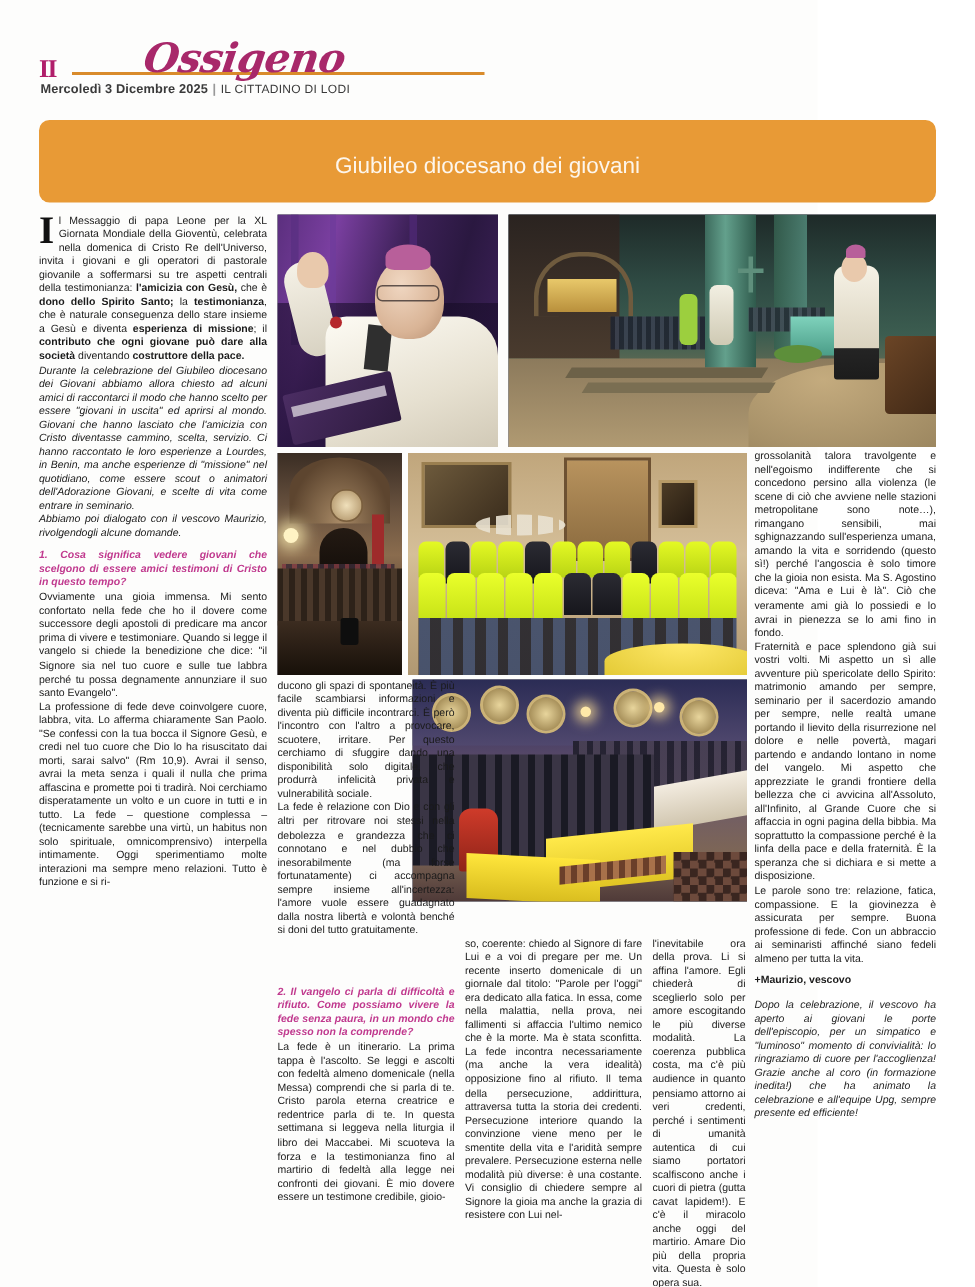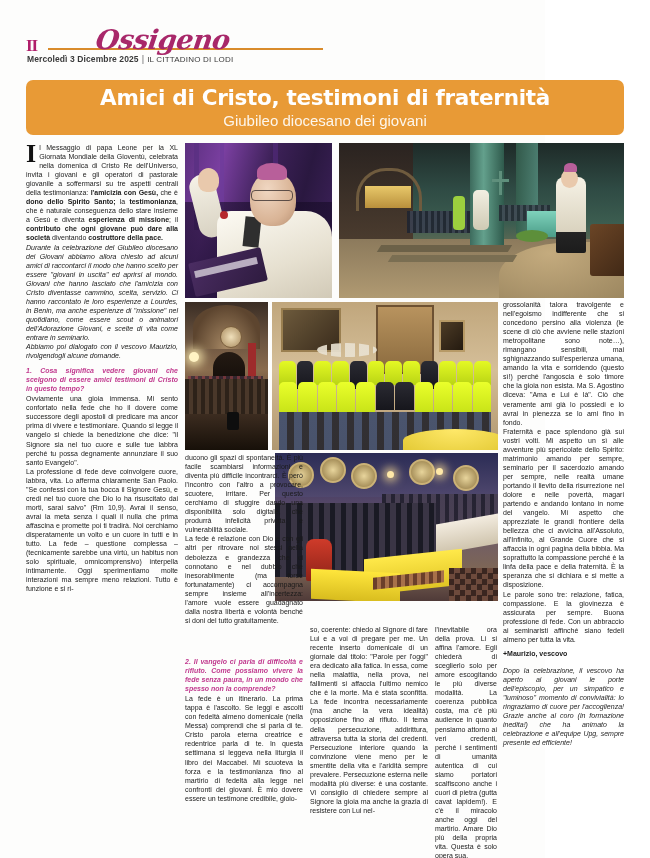--- a/index.html
+++ b/index.html
@@ -256,21 +256,20 @@
   <div class="masthead">
     <div class="mast-II">II</div>
     <div class="mast-rule"></div>
     <div class="mast-script">Ossigeno</div>
     <div class="mast-date">
       <span>Mercoledì 3 Dicembre 2025</span><span class="mast-sep">|</span><span class="mast-paper">IL CITTADINO DI LODI</span>
     </div>
   </div>
 
   <div class="banner">
-    <div class="banner-title">Amici di Cristo, testimoni di fraternità</div>
     <div class="banner-sub">Giubileo diocesano dei giovani</div>
   </div>
 
   <div class="photo ph1">
     <div class="bg"></div>
       <div class="barA"></div>
       <div class="barB"></div>
       <div class="barC"></div>
     <div class="darkpanel"></div>
     <div class="armup"></div>

